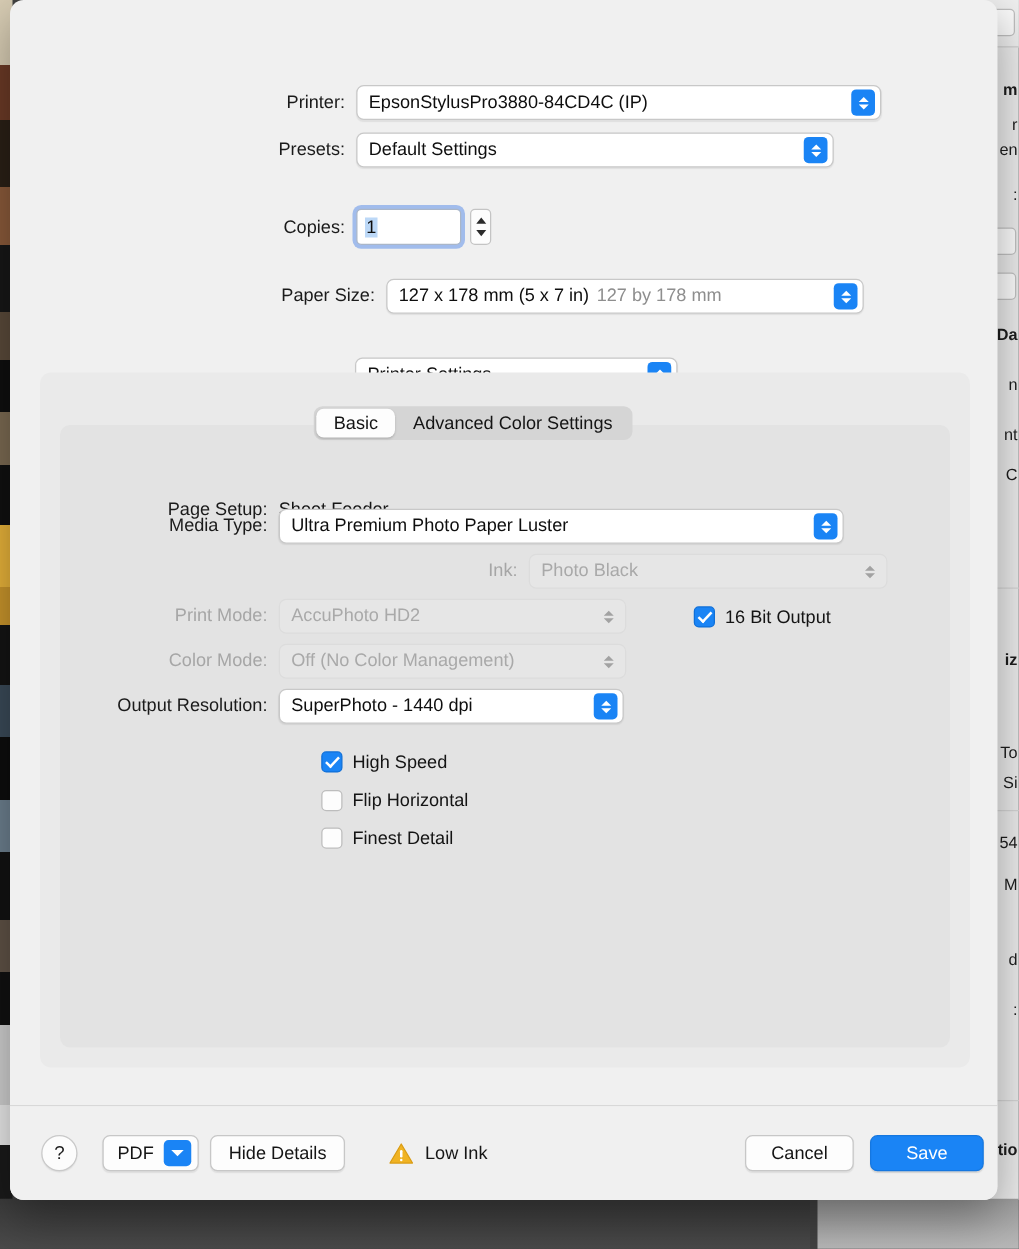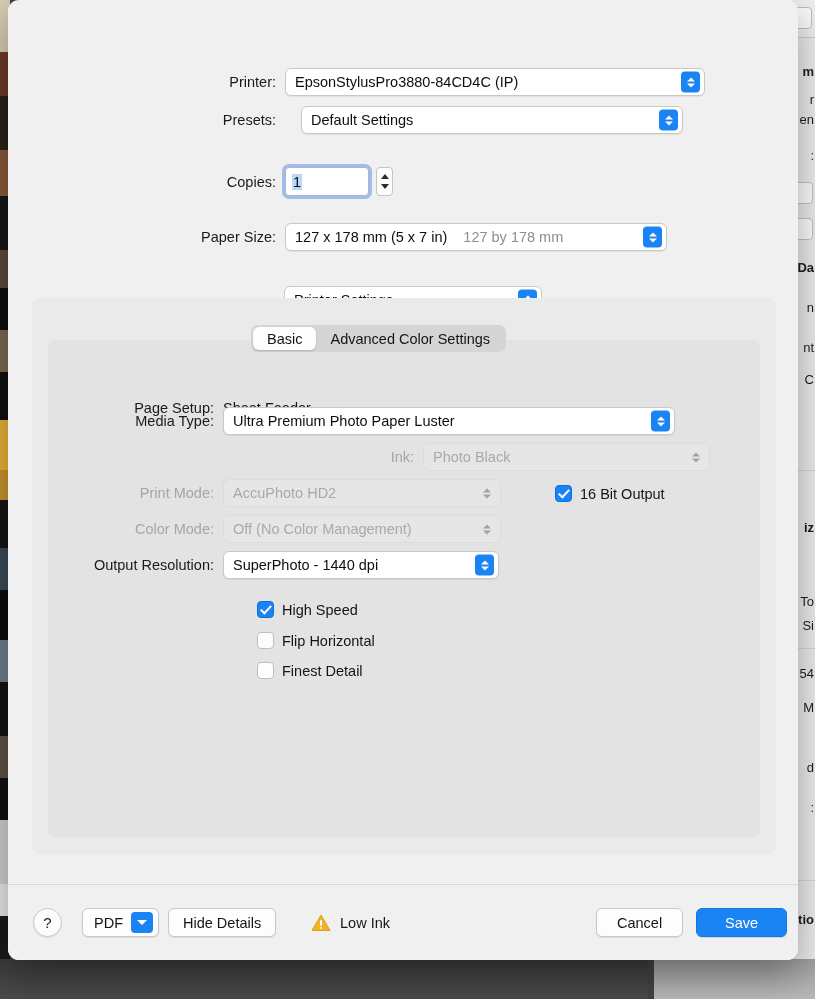--- a/index.html
+++ b/index.html
@@ -101,21 +101,21 @@
 
   
   .popup {
     position: relative; height: 28px; background: #ffffff;
     border: 1px solid #c8c8c8; border-radius: 6px;
     box-shadow: 0 1px 1px rgba(0,0,0,.07);
     display: flex; align-items: center;
     padding: 0 34px 0 9px;
     font-size: 14.5px; color: #0e0e0e; white-space: nowrap; overflow: hidden;
   }
-  .popup .sub { color: #8e8e8e; margin-left: 16px; }
+  .popup .sub { color: #8e8e8e; margin-left: 6px; }
   .popup-arrow {
     position: absolute; right: 4px; top: 50%; transform: translateY(-50%);
     width: 19px; height: 21px; border-radius: 4px;
     background: #1a84f5;
     display: flex; flex-direction: column; align-items: center; justify-content: center;
     gap: 2px;
   }
   .popup-arrow i {
     display: block; width: 0; height: 0;
     border-left: 4px solid transparent; border-right: 4px solid transparent;
@@ -291,21 +291,21 @@
       <div class="lbl" style="width:277px">Printer:</div>
       <div class="popup" style="width:420px">
         <span>EpsonStylusPro3880-84CD4C (IP)</span>
         <span class="popup-arrow">
             <i class="up"></i>
             <i class="dn"></i>
           </span>
       </div>
     </div>
 
-    <div class="row" style="position:absolute; left:0; top:106px; width:790px;gap:16px;">
+    <div class="row" style="position:absolute; left:0; top:106px; width:790px;">
       <div class="lbl" style="width:277px">Presets:</div>
       <div class="popup" style="width:382px">
         <span>Default Settings</span>
         <span class="popup-arrow">
             <i class="up"></i>
             <i class="dn"></i>
           </span>
       </div>
     </div>
 
@@ -313,21 +313,21 @@
       <div class="lbl" style="width:277px">Copies:</div>
       <div class="stepper-field">
         <span class="stepper-value">1</span>
       </div>
       <div class="stepper">
           <i class="up"></i>
           <i class="dn"></i>
         </div>
     </div>
 
-    <div class="row" style="position:absolute; left:0; top:223px; width:790px;">
+    <div class="row" style="position:absolute; left:0; top:223px; width:790px;padding-left:24px;">
       <div class="lbl" style="width:277px">Paper Size:</div>
       <div class="popup" style="width:382px">
         <span>127 x 178 mm (5 x 7 in)</span>
         <span class="sub">127 by 178 mm</span>
         <span class="popup-arrow">
             <i class="up"></i>
             <i class="dn"></i>
           </span>
       </div>
     </div>

